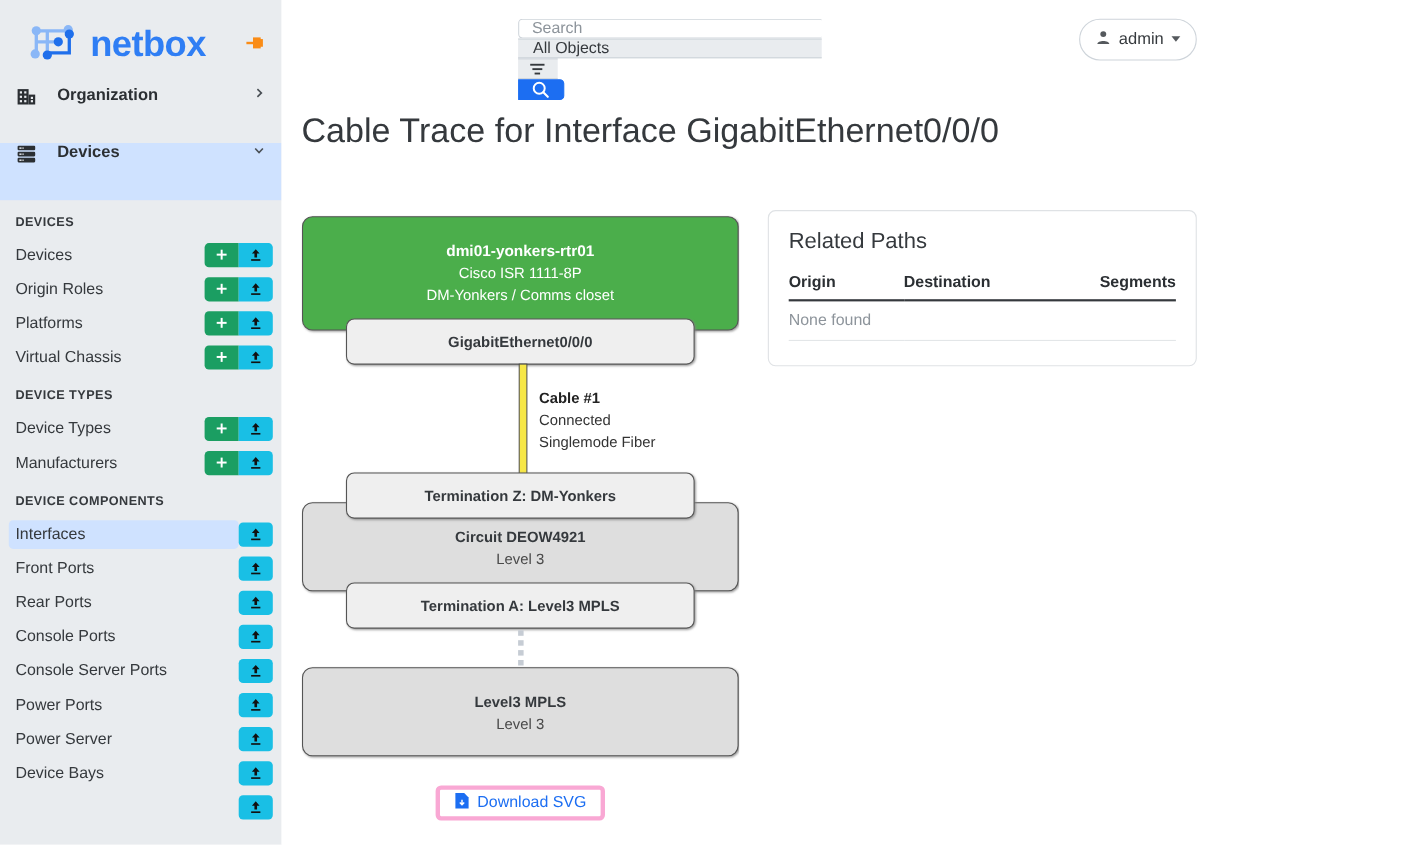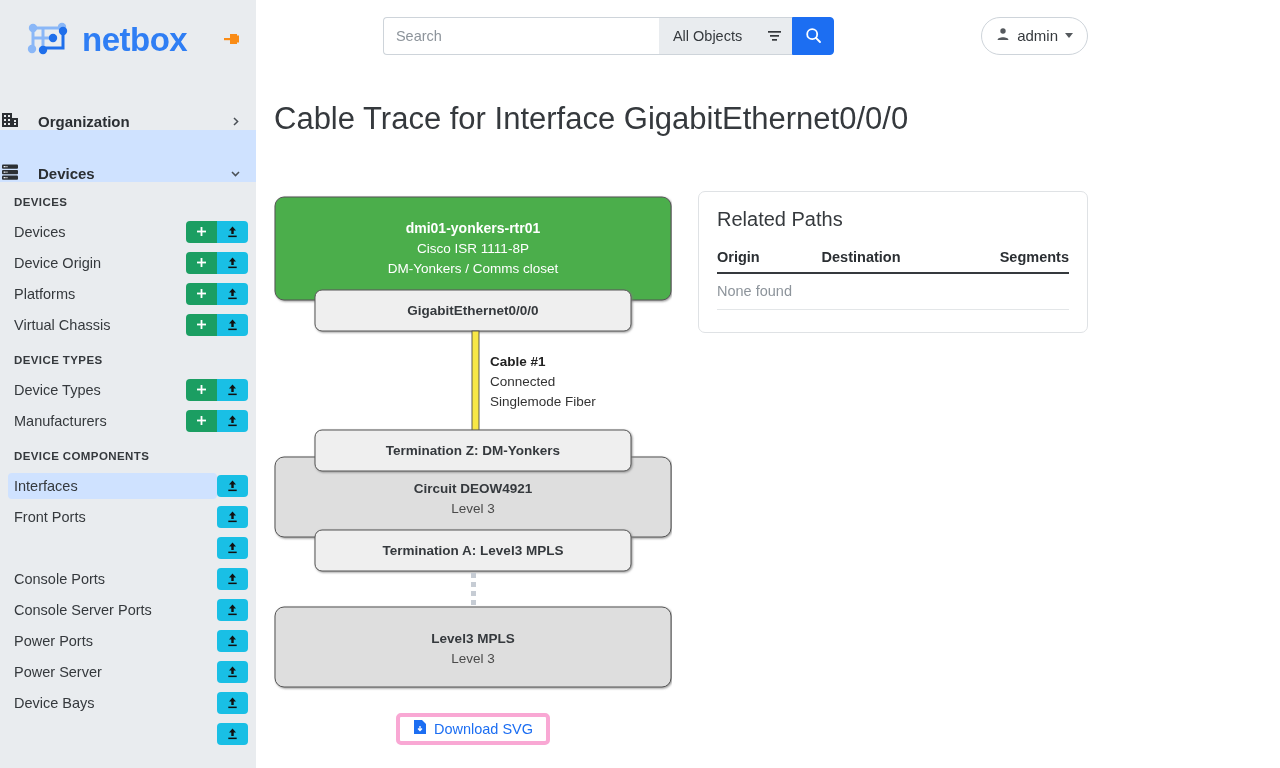--- a/index.html
+++ b/index.html
@@ -35,23 +35,23 @@
     font-size: 33px;
     font-weight: 700;
     color: #2f7ef4;
     letter-spacing: -0.5px;
     line-height: 1;
     margin-left: 2px;
   }
   .pin-icon { margin-left: auto; width: 20px; height: 20px; display:block; }
 
   .nav-group {
-    display: flex; align-items: flex-end;
+    display: flex; align-items: flex-start;
     height: 52px;
-    padding: 0 14px 0 0;
+    padding: 0 14px 0 14px;
     font-size: 15px;
     font-weight: 700;
     color: #2b2f33;
     cursor: pointer;
   }
   .nav-group .gicon { width: 26px; flex: none; display: flex; align-items: center; }
   .nav-group .glabel { margin-left: 12px; }
   .nav-group .chev { margin-left: auto; color: #4a5056; font-size: 14px; line-height: 1; }
   .nav-group.active { background: #cfe2ff; }
 
@@ -111,20 +111,21 @@
     align-items: center;
     padding: 0 16px;
   }
   .search-wrap {
     display: flex;
     margin-left: auto;
     margin-right: auto;
     height: 38px;
     position: relative;
     left: -18px;
+    flex-direction: column;
   }
   .search-input {
     width: 276px; height: 38px;
     border: 1px solid #ced4da;
     border-right: none;
     border-radius: 4px 0 0 4px;
     padding: 0 12px;
     font-size: 14.5px;
     color: #35393d;
     background: #fff;
@@ -336,21 +337,21 @@
               <span>
                 <svg width="13" height="14" viewBox="0 0 13 14">
                   <path d="M6.5 1.5 L10 5.5 H7.7 V9 H5.3 V5.5 H3 Z" fill="#111"></path>
                   <rect x="2.3" y="10.6" width="8.4" height="1.5" fill="#111"></rect>
                 </svg>
               </span>
             </button>
           </span>
         </div>
         <div class="nav-item">
-          <span class="label-wrap">Device Origin</span>
+          <span class="label-wrap">Origin Roles</span>
           <span class="btn-group">
             <button class="mini-btn add">
               <span>
                 <svg width="13" height="13" viewBox="0 0 13 13">
                   <rect x="5.6" y="2" width="1.8" height="9" fill="#fff"></rect>
                   <rect x="2" y="5.6" width="9" height="1.8" fill="#fff"></rect>
                 </svg>
               </span>
             </button>
             <button class="mini-btn imp">
@@ -469,20 +470,21 @@
               <span>
                 <svg width="13" height="14" viewBox="0 0 13 14">
                   <path d="M6.5 1.5 L10 5.5 H7.7 V9 H5.3 V5.5 H3 Z" fill="#111"></path>
                   <rect x="2.3" y="10.6" width="8.4" height="1.5" fill="#111"></rect>
                 </svg>
               </span>
             </button>
           </span>
         </div>
         <div class="nav-item">
+          <span class="label-wrap">Rear Ports</span>
           <span class="btn-group">
             <button class="mini-btn imp solo">
               <span>
                 <svg width="13" height="14" viewBox="0 0 13 14">
                   <path d="M6.5 1.5 L10 5.5 H7.7 V9 H5.3 V5.5 H3 Z" fill="#111"></path>
                   <rect x="2.3" y="10.6" width="8.4" height="1.5" fill="#111"></rect>
                 </svg>
               </span>
             </button>
           </span>

